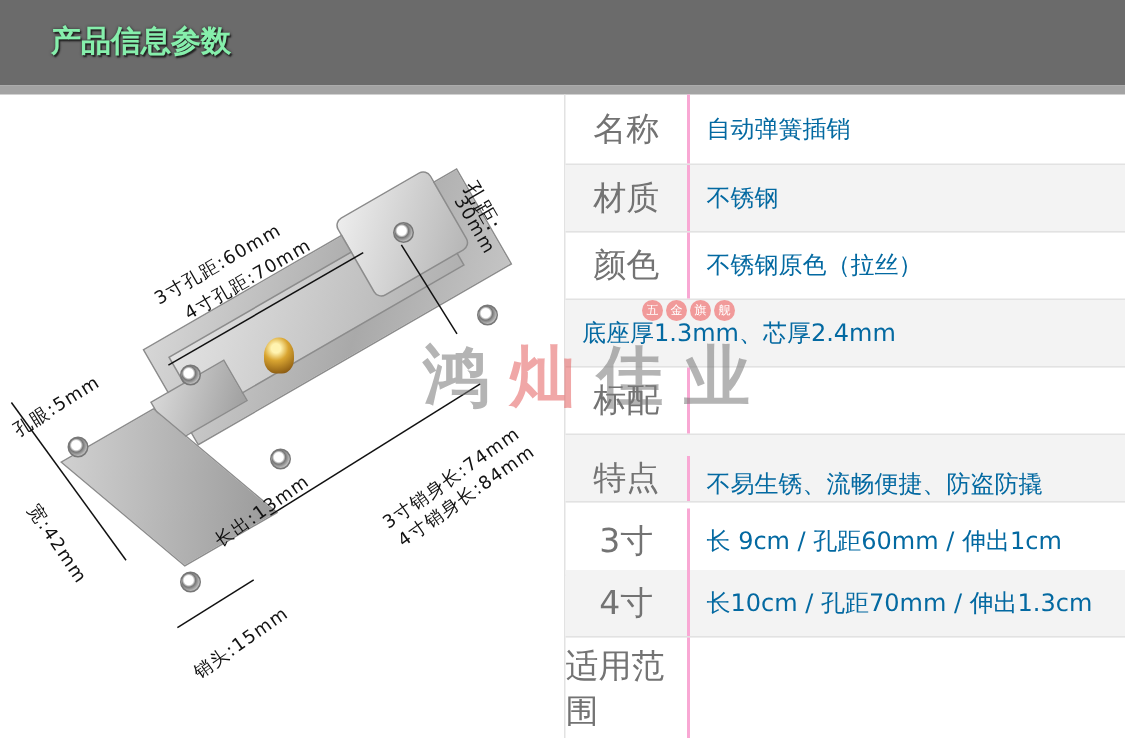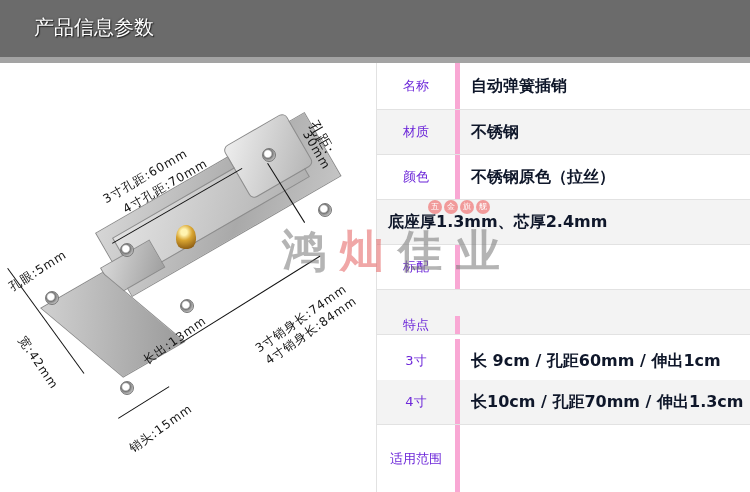--- a/index.html
+++ b/index.html
@@ -12,21 +12,21 @@
     .header {
       position: absolute; left: 0; top: 0; width: 750px; height: 57px;
       background: #6b6b6b;
     }
     .header-stripe {
       position: absolute; left: 0; top: 57px; width: 750px; height: 6px;
       background: #a3a3a3;
     }
     .header-title {
       position: absolute; left: 34px; top: 14px;
-      font-size: 20px; font-weight: normal; color: #ffffff;
+      font-size: 20px; font-weight: bold; color: #86efac;
       letter-spacing: 0px;
       text-shadow: 1px 1px 1px #222, 0 0 2px #333;
     }
     
     .product {
       position: absolute; left: 0; top: 63px; width: 376px; height: 429px;
       overflow: hidden;
     }
     .dim-label {
       position: absolute; font-size: 12px; color: #111; white-space: nowrap;
@@ -61,28 +61,28 @@
     .spec-table {
       position: absolute; left: 376px; top: 63px; width: 374px; height: 429px;
       border-left: 1px solid #e2e2e2;
     }
     .row {
       position: absolute; left: 0; width: 374px; border-bottom: 1px solid #e2e2e2;
       display: flex; box-sizing: border-box;
     }
     .row.alt { background: #f3f3f3; }
     .cell-label {
-      width: 83px; box-sizing: border-box; border-right: 5px solid #f9a8d4;
+      width: 83px; box-sizing: border-box; border-right: 2px solid #f9a8d4;
       display: flex; align-items: center; justify-content: center;
-      font-size: 13px; color: #6d28d9;
+      font-size: 22px; color: #737373;
     }
     .cell-value {
       flex: 1; box-sizing: border-box; padding-left: 11px;
       display: flex; align-items: center;
-      font-size: 16px; color: #0f172a; white-space: nowrap; overflow: hidden; font-weight: bold;
+      font-size: 16px; color: #0369a1; white-space: nowrap; overflow: hidden;
     }
     .cell-value.multi { white-space: normal; line-height: 24px; font-size: 16px; padding-right: 4px; }
   </style>
 </head>
 <body>
 
 <div class="header">
   <div class="header-title">产品信息参数</div>
 </div>
 <div class="header-stripe"></div>
@@ -140,20 +140,21 @@
     <div class="cell-value">不锈钢原色（拉丝）</div>
   </div>
   <div class="row alt" style="top:137px; height:45px;">
     <div class="cell-value">底座厚1.3mm、芯厚2.4mm</div>
   </div>
   <div class="row" style="top:182px; height:45px;">
     <div class="cell-label">标配</div>
   </div>
   <div class="row alt" style="top:227px; height:45px;align-items:flex-end;">
     <div class="cell-label">特点</div>
+    <div class="cell-value">不易生锈、流畅便捷、防盗防撬</div>
   </div>
   <div class="row" style="top:276px; height:45px;">
     <div class="cell-label">3寸</div>
     <div class="cell-value">长  9cm / 孔距60mm / 伸出1cm</div>
   </div>
   <div class="row alt" style="top:317px; height:45px;">
     <div class="cell-label">4寸</div>
     <div class="cell-value">长10cm / 孔距70mm / 伸出1.3cm</div>
   </div>
   <div class="row" style="top:362px; height:67px; border-bottom:none;">

